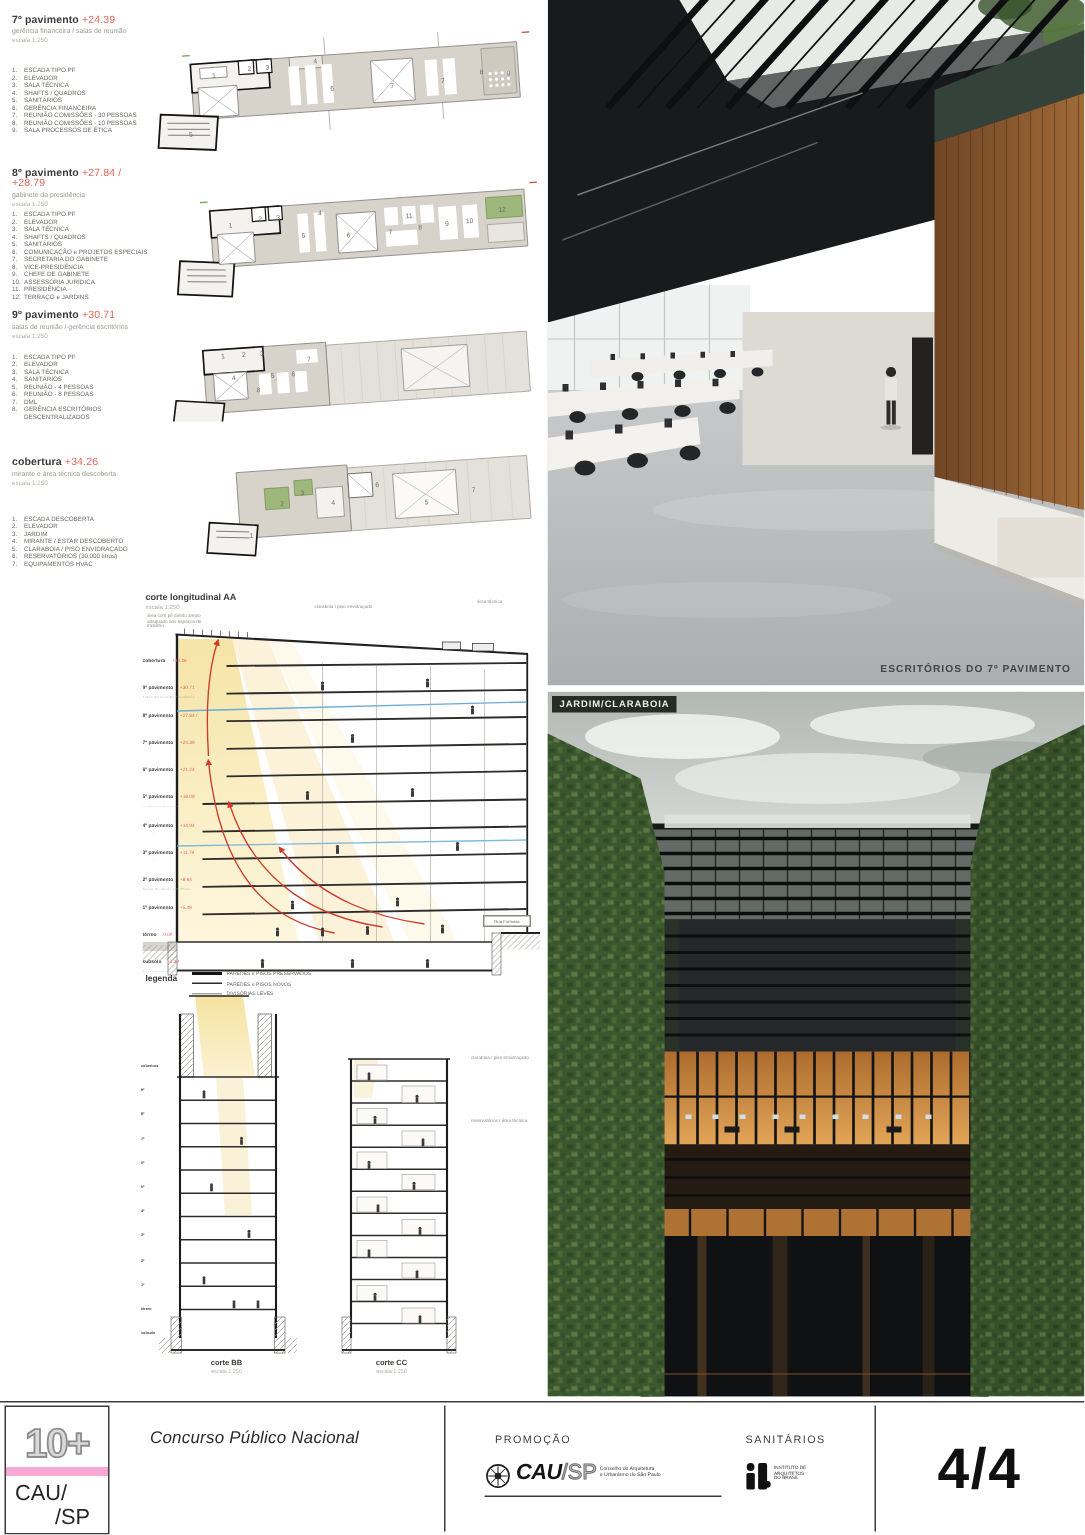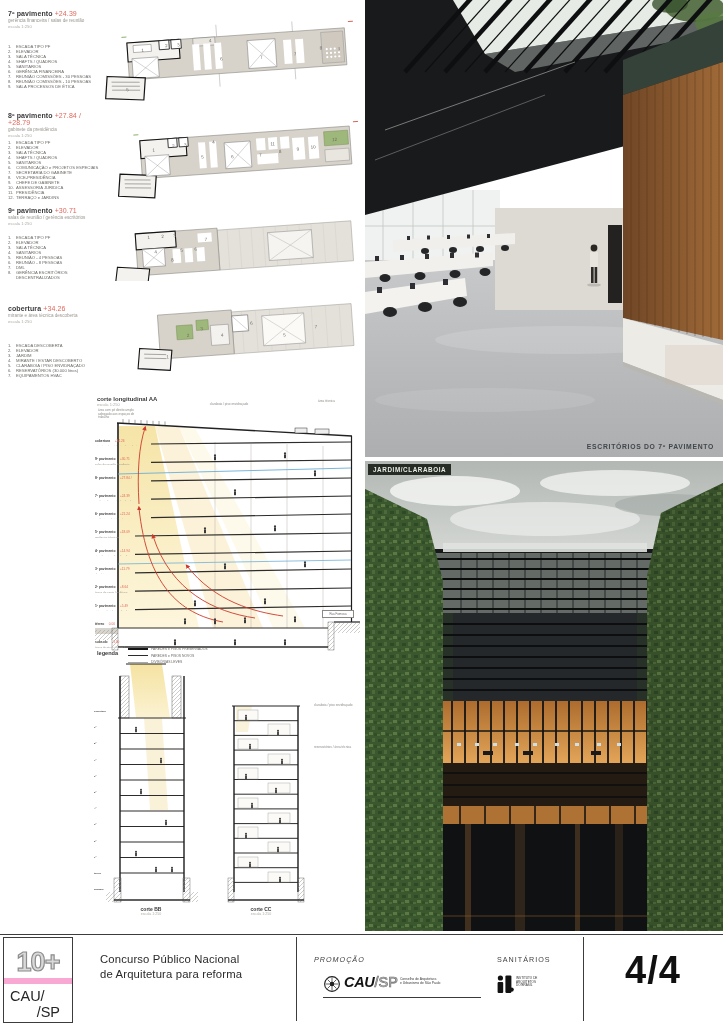--- a/index.html
+++ b/index.html
@@ -44,21 +44,21 @@
   .caption-top{font-size:6.8px;font-weight:bold;letter-spacing:.7px;color:#42464a;text-align:right;}
   .chip{background:rgba(18,24,16,.88);color:#e9ede5;font-size:6.3px;font-weight:bold;
         letter-spacing:.6px;padding:2px 5px;}
   
   .footer{position:absolute;left:0;top:934px;width:723px;height:89px;border-top:1px solid #3c3c3c;background:#fff;}
   .fbox{position:absolute;left:3px;top:2px;width:68px;height:84px;border:1px solid #3c3c3c;}
   .fbox-top{height:40px;border-bottom:6px solid #f9a8d4;display:flex;align-items:flex-end;justify-content:center;}
   .logo10{font-size:27px;font-weight:bold;color:#d9d9d9;-webkit-text-stroke:1.2px #8d8d8d;letter-spacing:-1px;}
   .fbox-bottom{padding:4px 6px;font-size:14.5px;color:#262626;line-height:16px;}
   .fbox-bottom .l2{text-align:right;padding-right:6px;}
-  .ftitle{font-size:11.3px;color:#2a2a2a;line-height:14.8px;letter-spacing:.15px;}
+  .ftitle{font-size:11.3px;color:#2a2a2a;line-height:14.8px;letter-spacing:.15px;font-style:italic;}
   .fsmalllab{font-size:7.2px;letter-spacing:1px;color:#3f3f3f;}
   .caulogo{display:flex;align-items:flex-start;}
   .cau-big{font-size:14.5px;font-weight:bold;color:#141414;letter-spacing:-.3px;line-height:15px;}
   .cau-sp{font-size:14.5px;color:#c9c9c9;-webkit-text-stroke:.7px #6e6e6e;line-height:15px;}
   .cau-desc{font-size:3.4px;color:#3a3a3a;line-height:3.9px;margin-left:2px;margin-top:3px;}
   .cau-underline{position:absolute;height:1px;background:#3a3a3a;}
   .iab-text{font-size:3.1px;color:#2f2f2f;line-height:3.5px;margin-left:2px;margin-top:2px;}
   .vline{position:absolute;top:2px;width:1px;height:84px;background:#3c3c3c;}
   .pagno{font-size:38px;font-weight:bold;color:#101010;letter-spacing:1px;}
   svg{display:block;}
@@ -1047,24 +1047,23 @@
     <div class="fbox-top">
       <span class="logo10">10+</span>
     </div>
     <div class="fbox-bottom">
       <div>CAU/</div>
       <div class="l2">/SP</div>
     </div>
   </div>
   <div class="abs ftitle" style="left:100px;top:17px;width:200px;">
     <div>Concurso Público Nacional</div>
-    <div>de Arquitetura para reforma</div>
   </div>
   <div class="vline" style="left:296px;"></div>
-  <div class="abs fsmalllab" style="left:314px;top:20px;font-style:italic;">PROMOÇÃO</div>
+  <div class="abs fsmalllab" style="left:330px;top:20px;">PROMOÇÃO</div>
   <div class="abs caulogo" style="left:323px;top:40px;">
     <svg width="18" height="18" viewBox="0 0 18 18">
       <circle cx="9" cy="9" r="7.4" fill="none" stroke="#222" stroke-width="1.1"></circle>
       <g stroke="#222" stroke-width=".7">
           <line x1="9" y1="2.5" x2="9" y2="15.5"></line>
           <line x1="2.5" y1="9" x2="15.5" y2="9"></line>
           <line x1="4.5" y1="4.5" x2="13.5" y2="13.5"></line>
           <line x1="13.5" y1="4.5" x2="4.5" y2="13.5"></line>
         </g>
       <circle cx="9" cy="9" r="2.2" fill="#222"></circle>
@@ -1085,14 +1084,14 @@
       <rect x="8.4" y="0.4" width="6" height="17.6" rx="1.2" fill="#111"></rect>
       <circle cx="14.6" cy="14.6" r="2.2" fill="#111"></circle>
     </svg>
     <div class="iab-text">
       <div>INSTITUTO DE</div>
       <div>ARQUITETOS</div>
       <div>DO BRASIL</div>
     </div>
   </div>
   <div class="vline" style="left:583px;"></div>
-  <div class="abs pagno" style="left:583px;top:14px;width:140px;text-align:center;">4/4</div>
+  <div class="abs pagno" style="left:583px;top:24px;width:140px;text-align:center;">4/4</div>
 </div>
 
 </body></html>

